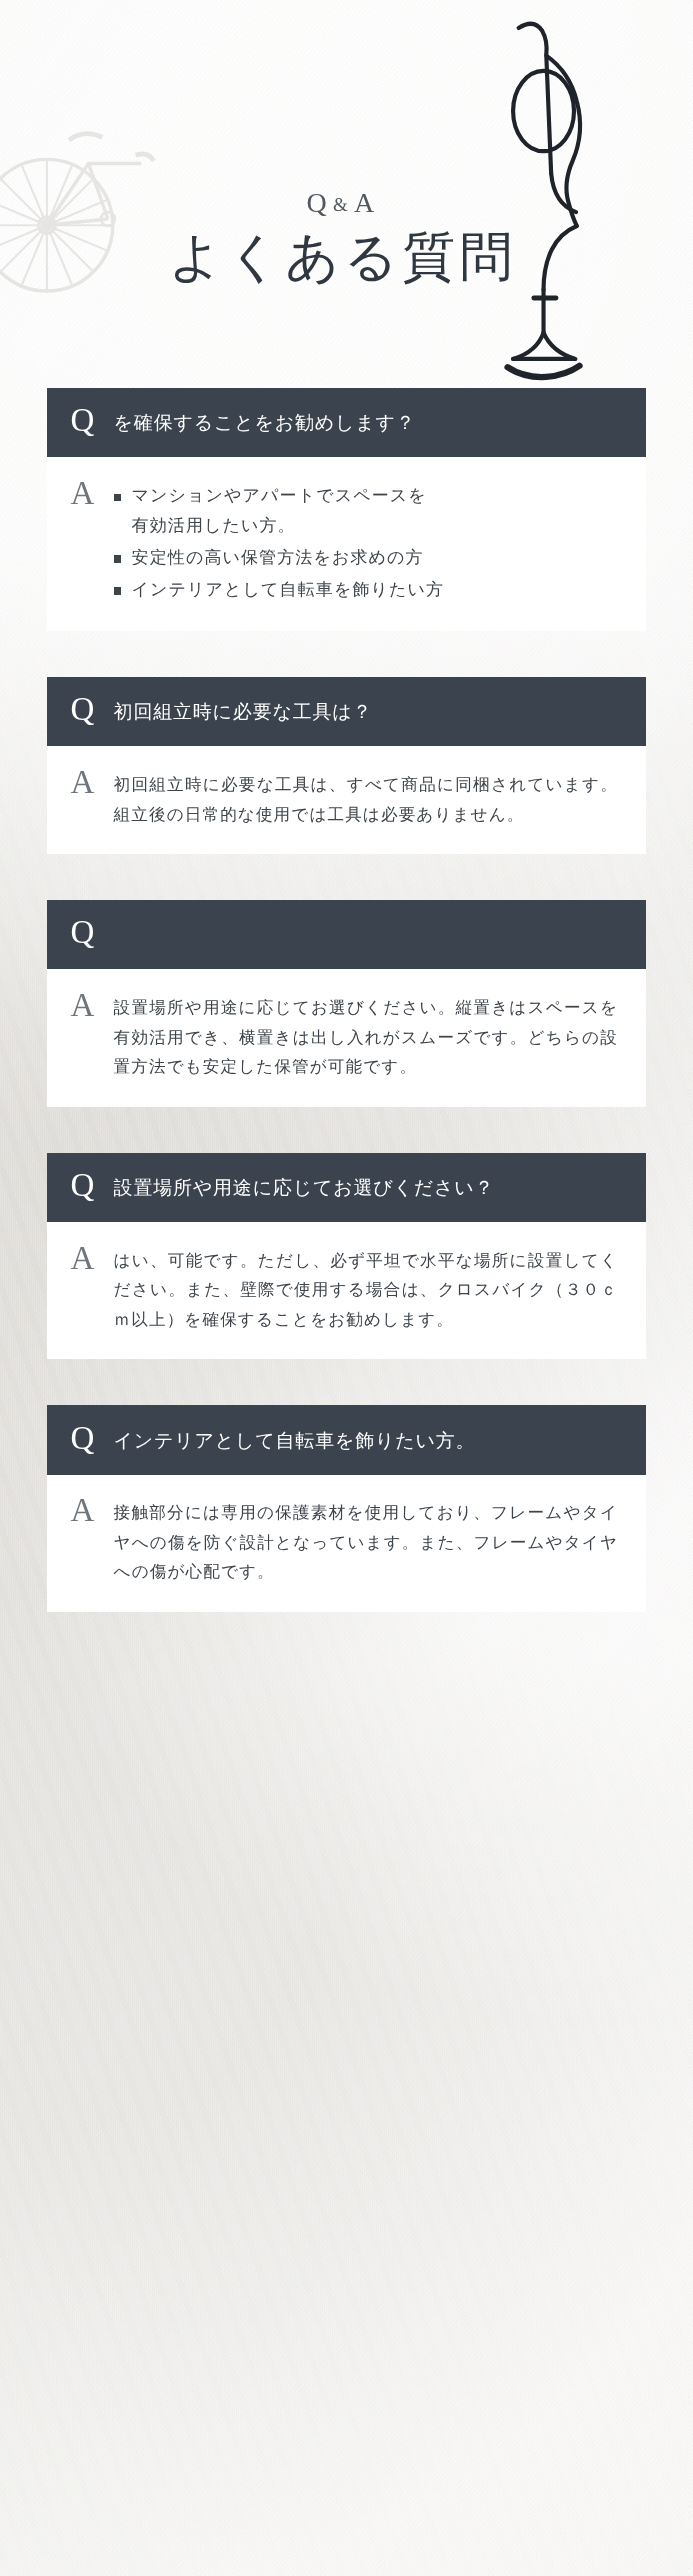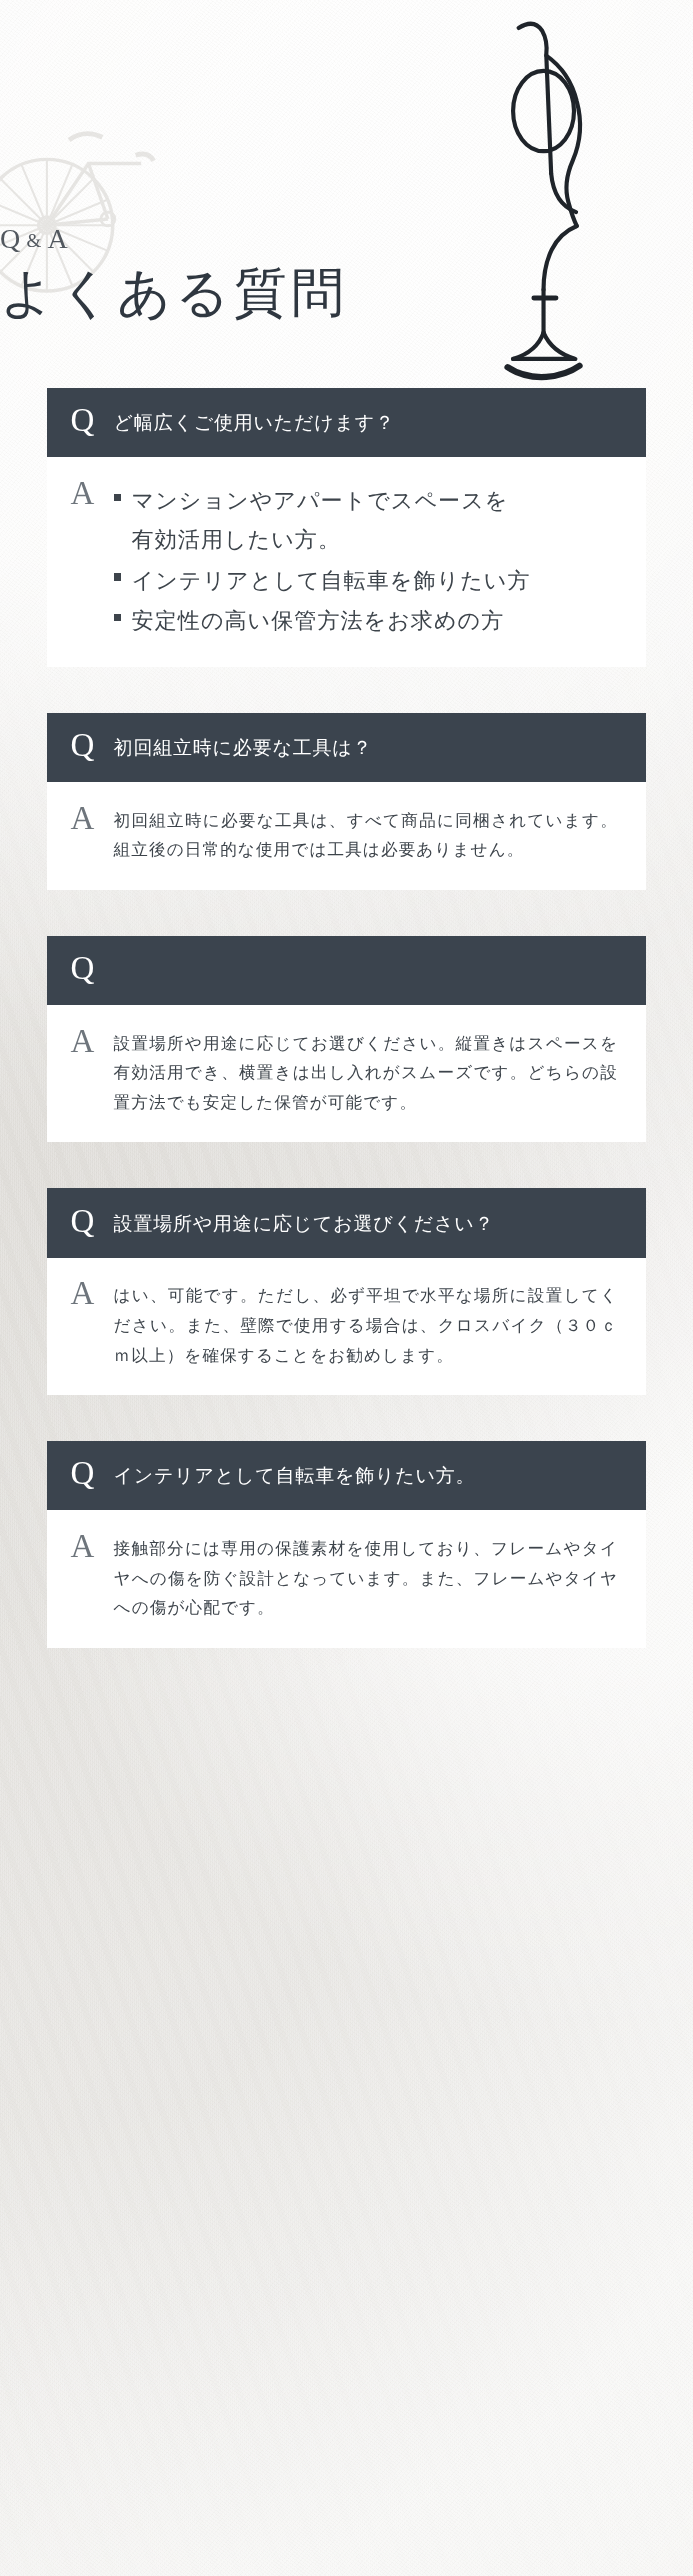--- a/index.html
+++ b/index.html
@@ -59,21 +59,21 @@
     right: 83px;
     top: 7px;
     width: 180px;
     height: 395px;
   }
   .header-titles {
     position: absolute;
     left: 0;
     right: 8px;
     top: 187px;
-    margin-top: 36px;
+    text-align: center;
   }
   .qa-small {
     font-family: "Liberation Serif", "DejaVu Serif", serif;
     font-size: 28px;
     letter-spacing: 4.2px;
     color: #52585f;
     margin: 0 0 11px 0;
     font-weight: 400;
   }
   .qa-small .amp {
@@ -146,21 +146,21 @@
     color: #3d444b;
     padding-top: 2.8px;
   }
   .a-para { margin: 0; text-align: justify; }
 
   .bullets { list-style: none; margin: 0; padding: 0; }
   .bullets li {
     position: relative;
     padding-left: 18px;
     margin-bottom: 1.4px;
-    font-size: 22px;
+    font-size: 17px;
     line-height: 1.78;
     letter-spacing: 1.1px;
     color: #3d444b;
   }
   .bullets li::before {
     content: "";
     position: absolute;
     left: 0;
     top: 12.5px;
     width: 7.6px;
@@ -233,36 +233,36 @@
       </p>
       <h1 class="qa-title">よくある質問</h1>
     </div>
   </div>
 
   <div class="faq-list">
 
     <div class="faq-item">
       <div class="q-bar">
         <span class="q-mark">Q</span>
-        <span class="q-text">ど幅広くご使用いただけます？</span>
+        <span class="q-text">を確保することをお勧めします？</span>
       </div>
       <div class="a-box">
         <span class="a-mark">A</span>
         <div class="a-body">
           <ul class="bullets">
             <li>
               <span>マンションやアパートでスペースを</span><br>
               <span>有効活用したい方。</span>
             </li>
             <li>
+              <span>安定性の高い保管方法をお求めの方</span>
+            </li>
+            <li>
               <span>インテリアとして自転車を飾りたい方</span>
             </li>
-            <li>
-              <span>安定性の高い保管方法をお求めの方</span>
-            </li>
           </ul>
         </div>
       </div>
     </div>
 
     <div class="faq-item">
       <div class="q-bar">
         <span class="q-mark">Q</span>
         <span class="q-text">初回組立時に必要な工具は？</span>
       </div>

